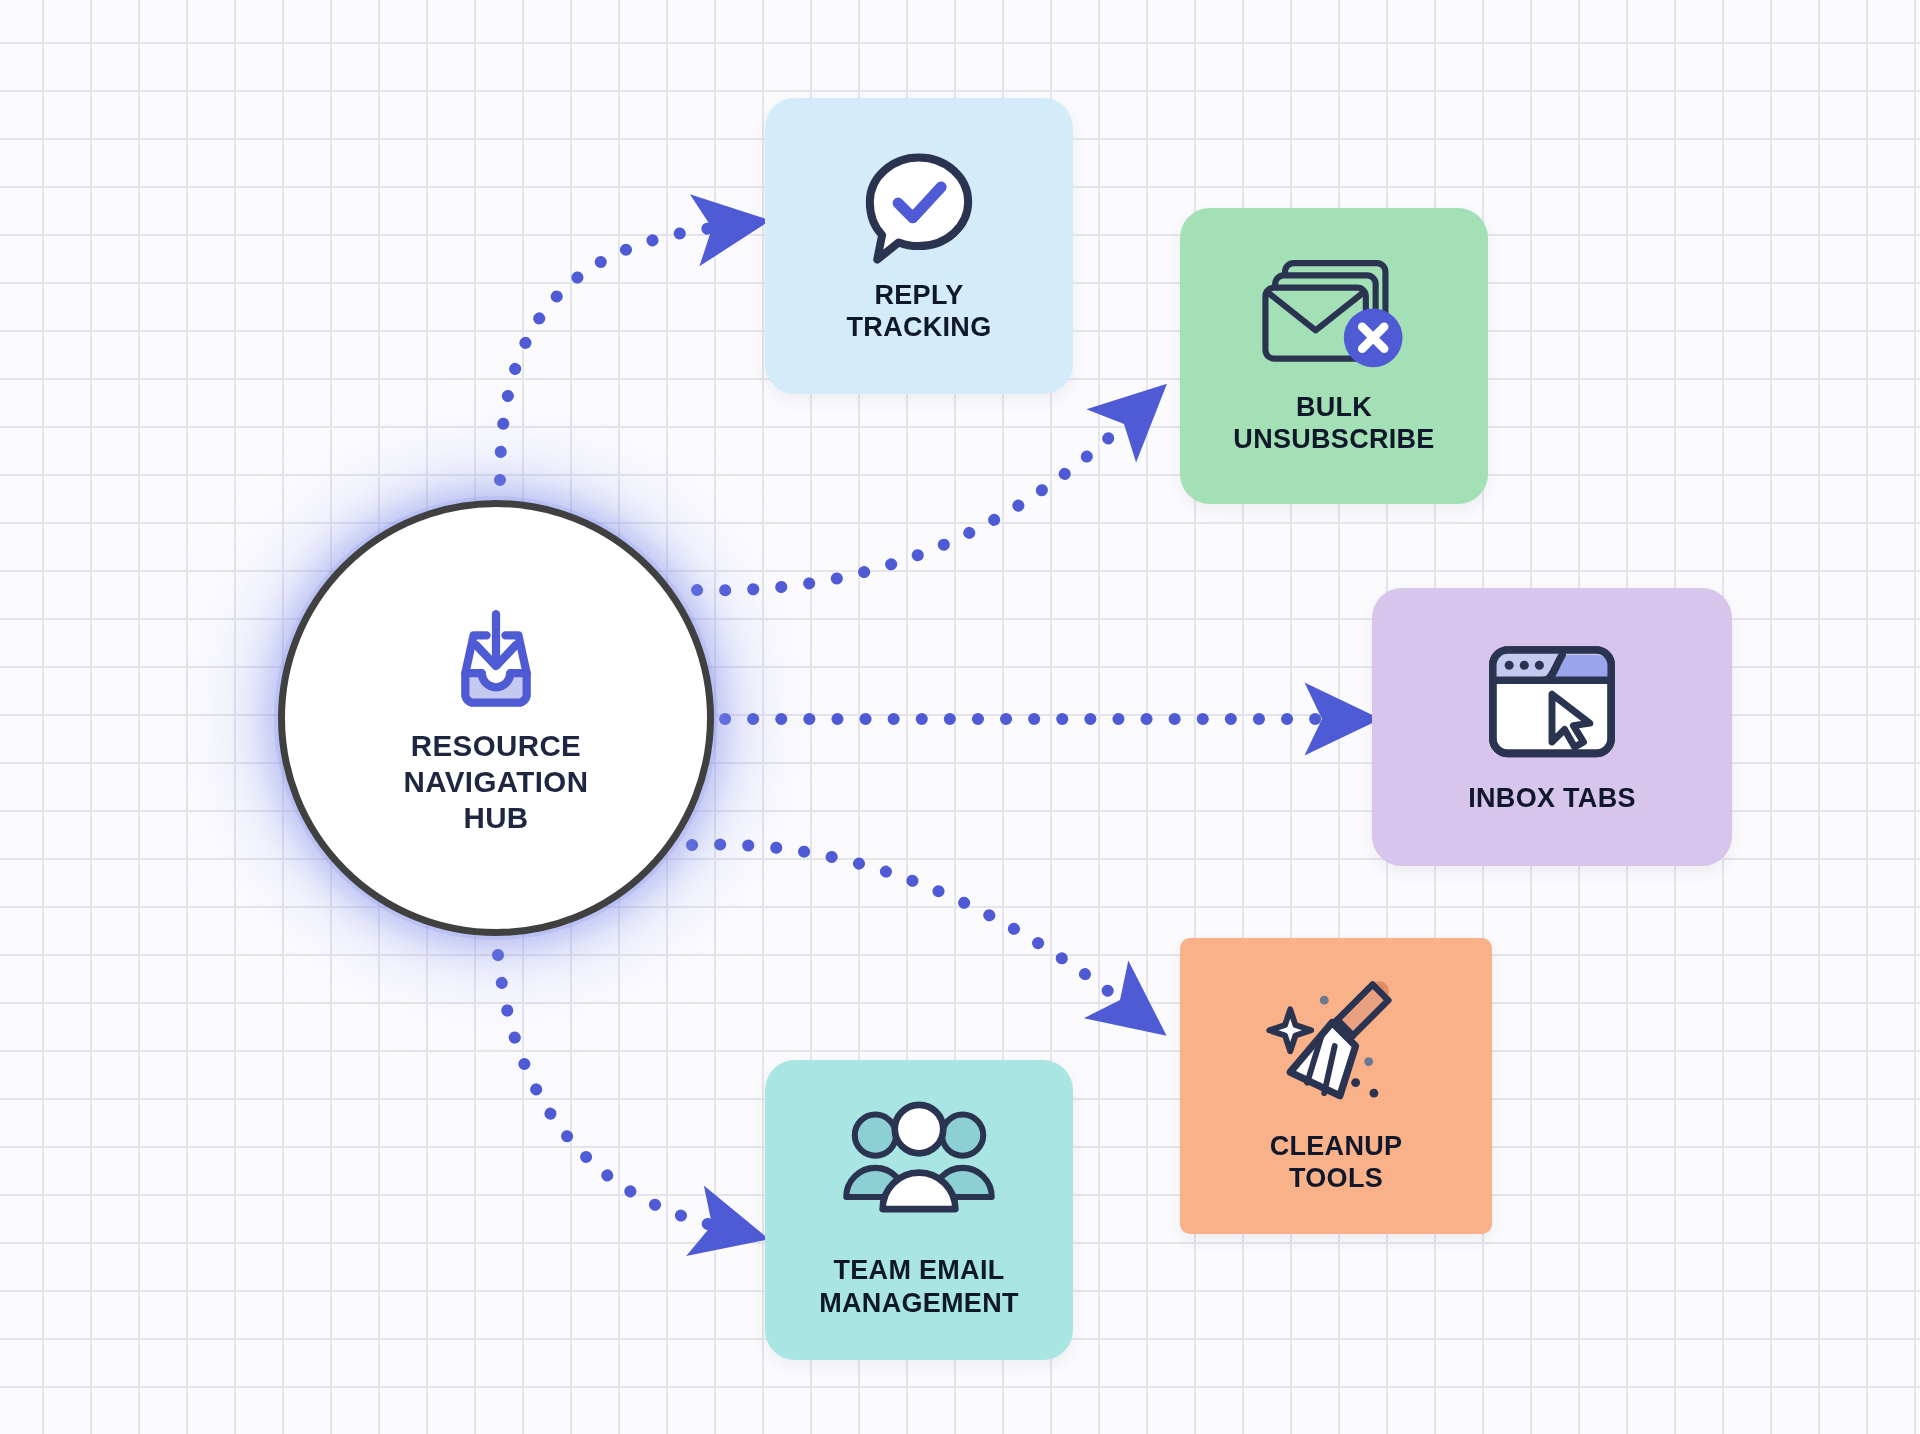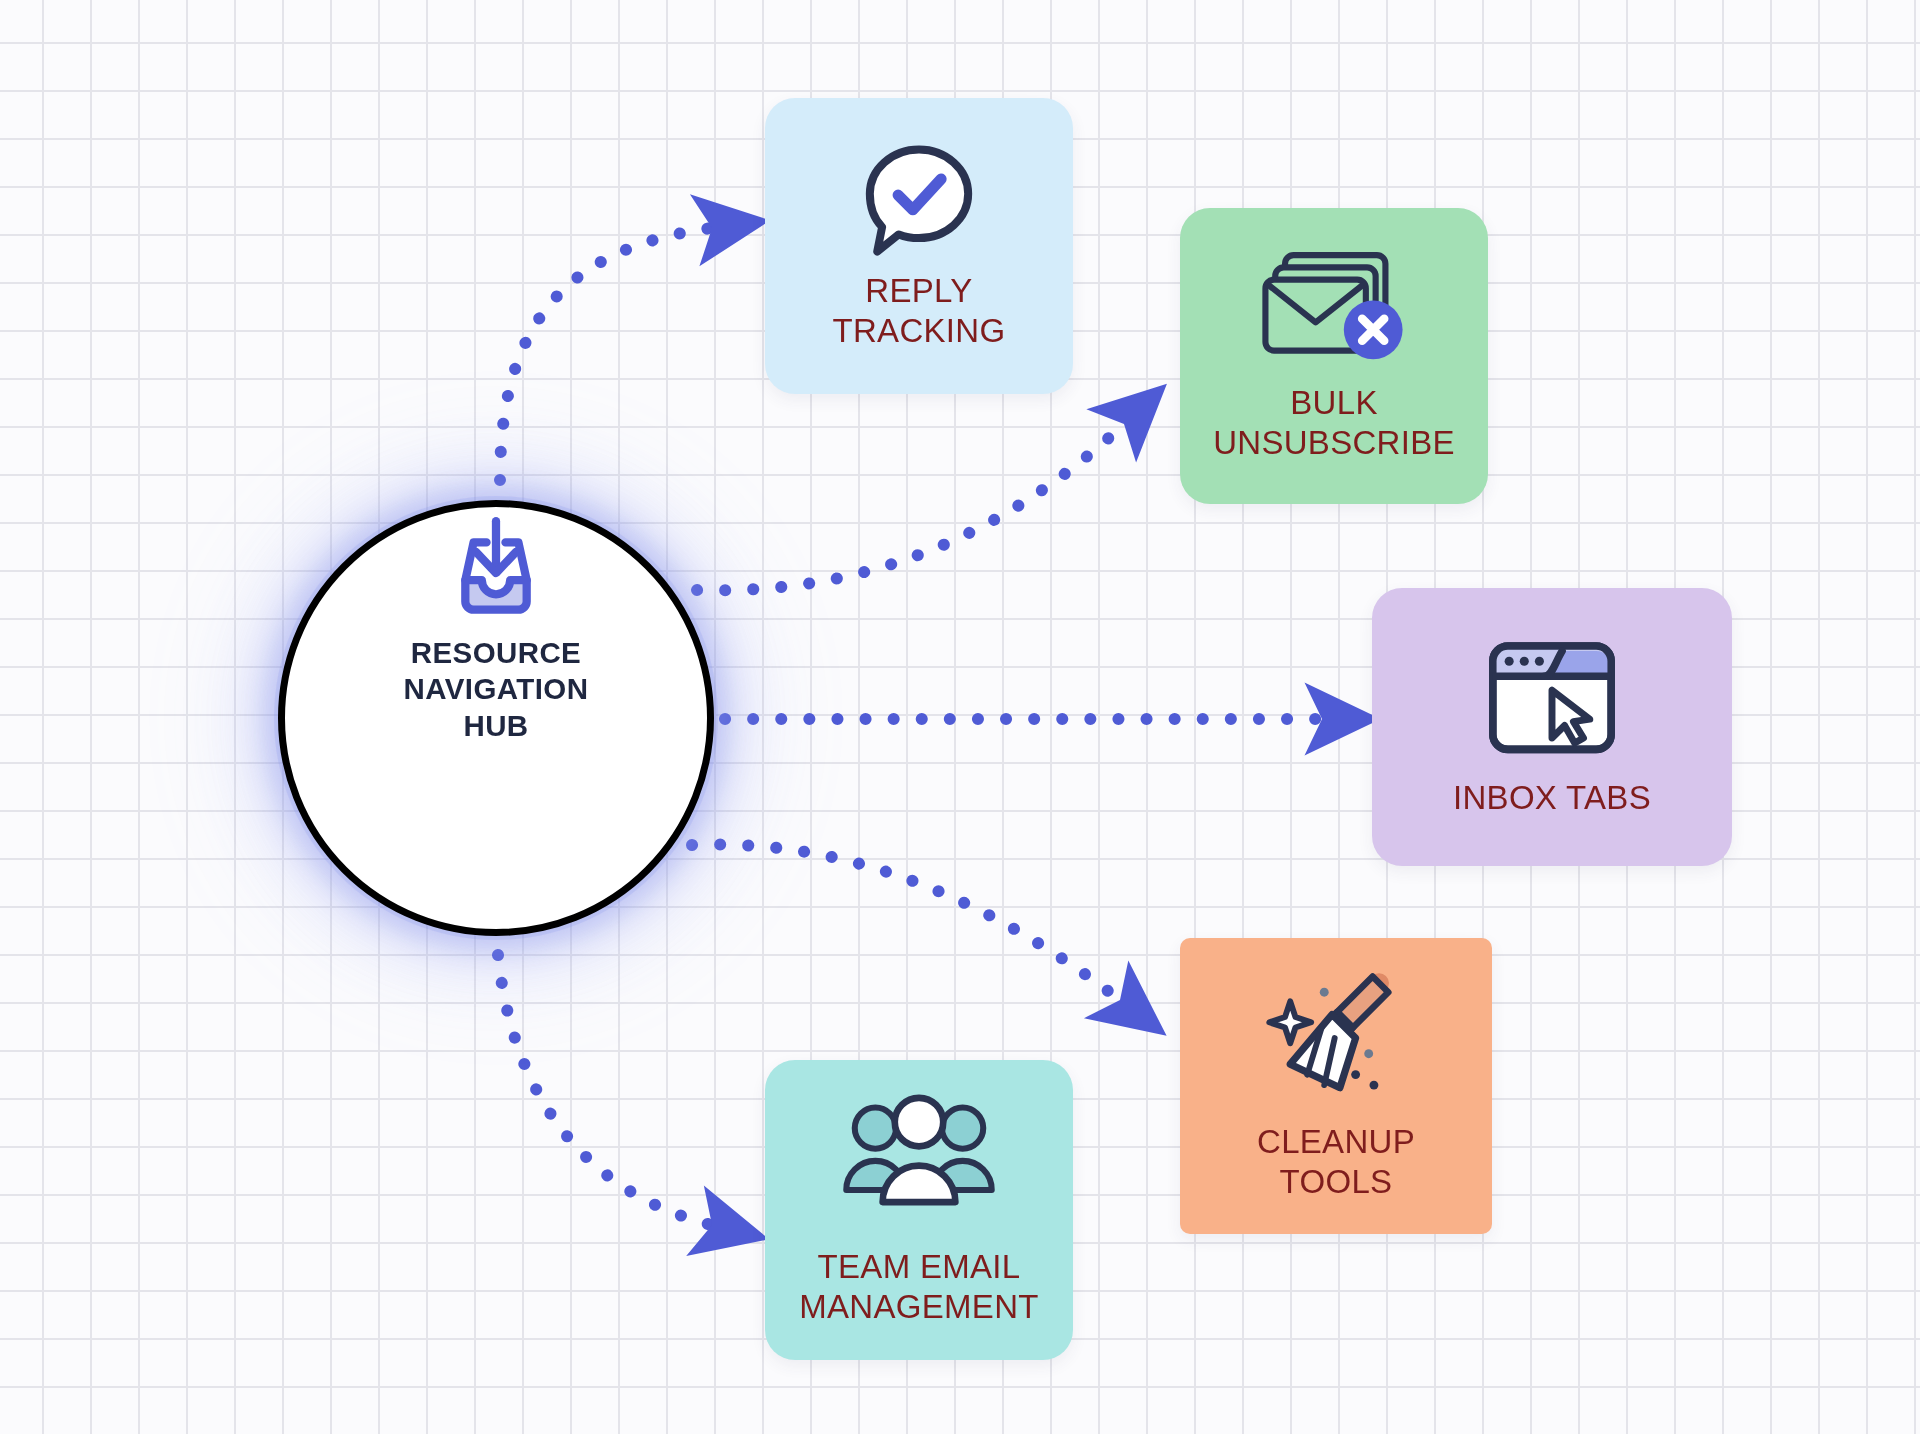--- a/index.html
+++ b/index.html
@@ -41,29 +41,30 @@
 
   
   #hub {
     position: absolute;
     left: 278px;
     top: 500px;
     width: 436px;
     height: 436px;
     border-radius: 50%;
     background: #ffffff;
-    border: 7px solid #000000;
+    border: 7px solid #404040;
     box-shadow:
       0 0 0 4px rgba(120,132,230,0.16),
       0 0 26px 14px rgba(124,136,233,0.30),
       0 0 60px 26px rgba(139,150,240,0.22),
       0 0 100px 44px rgba(160,170,245,0.12);
     display: flex;
     flex-direction: column;
     align-items: center;
+    justify-content: center;
     z-index: 5;
   }
 
   #hub-icon { width: 118px; height: 118px; margin-bottom: 10px; }
 
   #hub-label {
     font-size: 29.5px;
     font-weight: bold;
     letter-spacing: 0.4px;
     color: #1f2740;
@@ -84,24 +85,24 @@
     z-index: 4;
   }
 
   .card-icon {
     display: flex;
     align-items: center;
     justify-content: center;
   }
 
   .card-label {
-    font-size: 33px;
-    font-weight: normal;
+    font-size: 27px;
+    font-weight: bold;
     letter-spacing: 0.3px;
-    color: #7f1d1d;
+    color: #0f172a;
     text-align: center;
     line-height: 1.2;
     white-space: pre-line;
   }
 
   
   #card-reply      { left: 765px;  top: 98px;   width: 308px; height: 296px; background: #d4ecfa; }
   #card-unsub      { left: 1180px; top: 208px;  width: 308px; height: 296px; background: #a3e0b5; }
   #card-tabs       { left: 1372px; top: 588px;  width: 360px; height: 278px; background: #d7c5ec; }
   #card-cleanup    { left: 1180px; top: 938px;  width: 312px; height: 296px; background: #f9b189; border-radius: 10px; }

